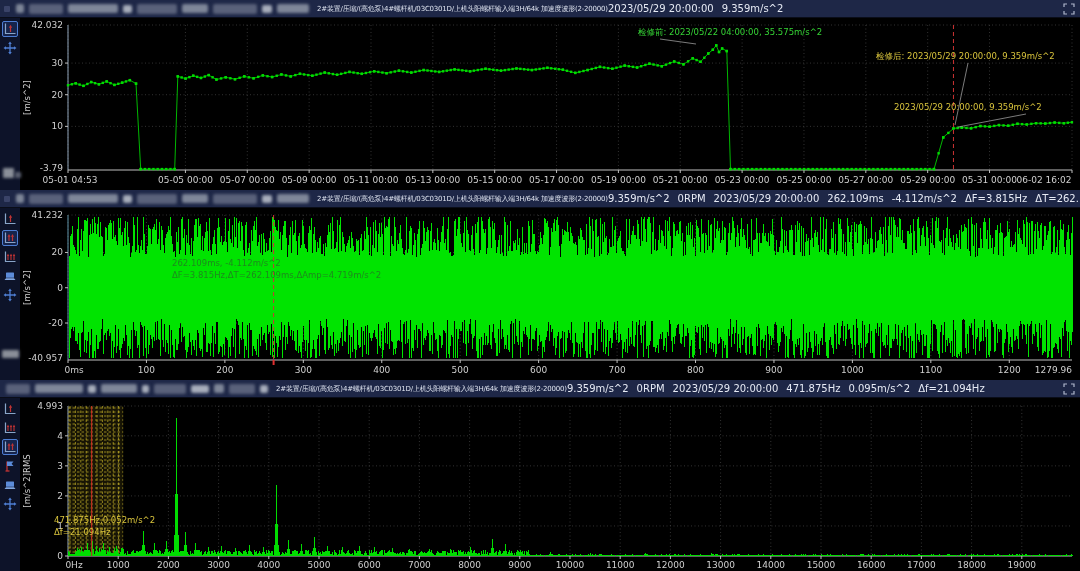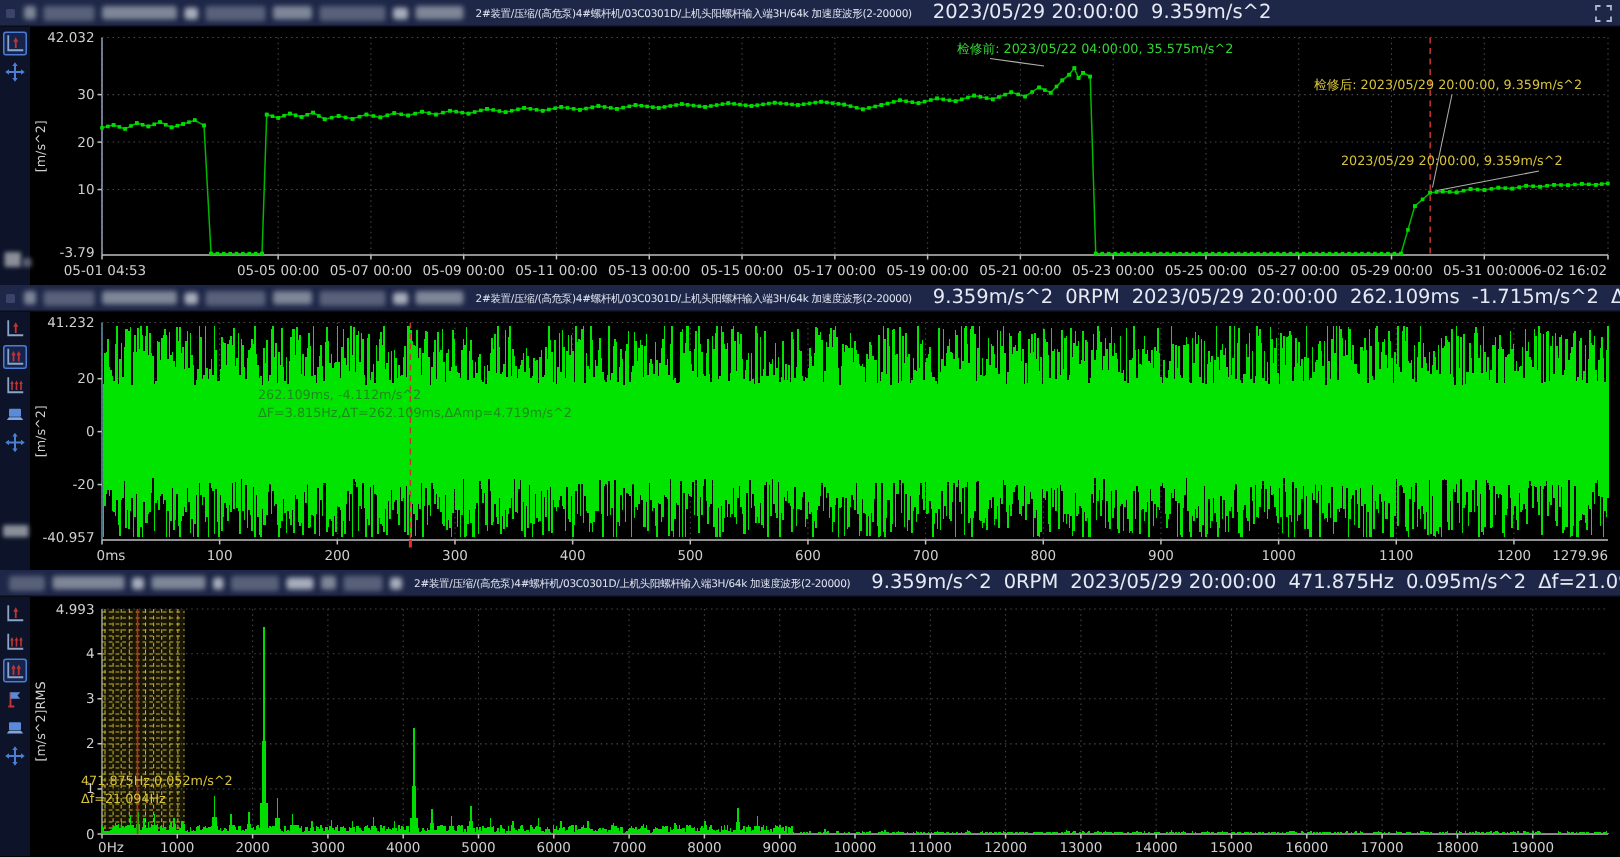--- a/index.html
+++ b/index.html
@@ -6,22 +6,22 @@
   .app{position:relative;width:1080px;height:571px;overflow:hidden;
        font-family:"DejaVu Sans",sans-serif;background:#000;}
   .panel{position:relative;}
   .panel-header{height:18px;background:#1e2747;display:flex;align-items:center;
                 white-space:nowrap;overflow:hidden;border-bottom:1px solid #0a0d18;box-sizing:border-box;}
   .hdr-dot{width:6px;height:6px;background:#3a4368;margin-left:4px;border-radius:1px;flex:0 0 auto;}
   .blurzone{display:flex;align-items:center;gap:5px;margin:0 8px 0 6px;flex:0 0 auto;}
   .blurzone .rb{height:9px;border-radius:2px;filter:blur(1.6px);background:#7e8698;}
   .blurzone .rb.lt{background:#a7adbb;height:8px;}
   .blurzone .rb.dk{background:#59617a;height:10px;}
-  .hdr-title{font-size:7px;letter-spacing:-0.2px;color:#dfe4f0;margin-right:14px;flex:0 0 auto;}
-  .hdr-stat{font-size:13px;color:#e6eaf4;margin-right:8px;flex:0 0 auto;}
+  .hdr-title{font-size:7px;letter-spacing:-0.2px;color:#dfe4f0;flex:0 0 auto;}
+  .hdr-stat{font-size:10px;color:#e6eaf4;margin-right:8px;flex:0 0 auto;}
   .expand{margin-left:auto;margin-right:5px;flex:0 0 auto;width:12px;height:12px;cursor:pointer;}
   .panel-body{display:flex;background:#000;}
   .icon-strip{width:20px;background:#0d1329;display:flex;flex-direction:column;align-items:center;
               padding-top:3px;gap:3px;flex:0 0 auto;}
   .tool-icon{width:16px;height:16px;display:flex;align-items:center;justify-content:center;
              border:1px solid transparent;border-radius:2px;cursor:pointer;box-sizing:border-box;}
   .tool-icon.selected{border-color:#4d7dd2;background:#16244c;}
   svg.chart{display:block;background:#000;}
   svg.chart text{font-family:"DejaVu Sans",sans-serif;}
   .side-redact{position:absolute;background:#8a8f99;filter:blur(1.5px);border-radius:1px;z-index:5;}
@@ -475,21 +475,21 @@
           <div class="rb" style="width:26px"></div>
         <div class="rb dk" style="width:44px"></div>
           <div class="rb lt" style="width:10px"></div>
         <div class="rb" style="width:32px"></div>
       </div>
       <span class="hdr-title">2#装置/压缩/(高危泵)4#螺杆机/03C0301D/上机头阳螺杆输入端3H/64k 加速度波形(2-20000)</span>
       <span class="hdr-stat">9.359m/s^2</span>
       <span class="hdr-stat">0RPM</span>
       <span class="hdr-stat">2023/05/29 20:00:00</span>
       <span class="hdr-stat">262.109ms</span>
-      <span class="hdr-stat">-1.715m/s^2</span>
+      <span class="hdr-stat">-4.112m/s^2</span>
       <span class="hdr-stat">ΔF=3.815Hz</span>
       <span class="hdr-stat">ΔT=262.109ms</span>
       <span class="hdr-stat">ΔAmp=4.719m/s^2</span>
 
     </div>
     <div class="panel-body">
       <div class="icon-strip">
           <div class="tool-icon">
             <svg width="14" height="14" viewBox="0 0 14 14">
               <path d="M2.5 1.5V11.5H12.5" stroke="#89a5c9" stroke-width="1.2" fill="none"></path>

